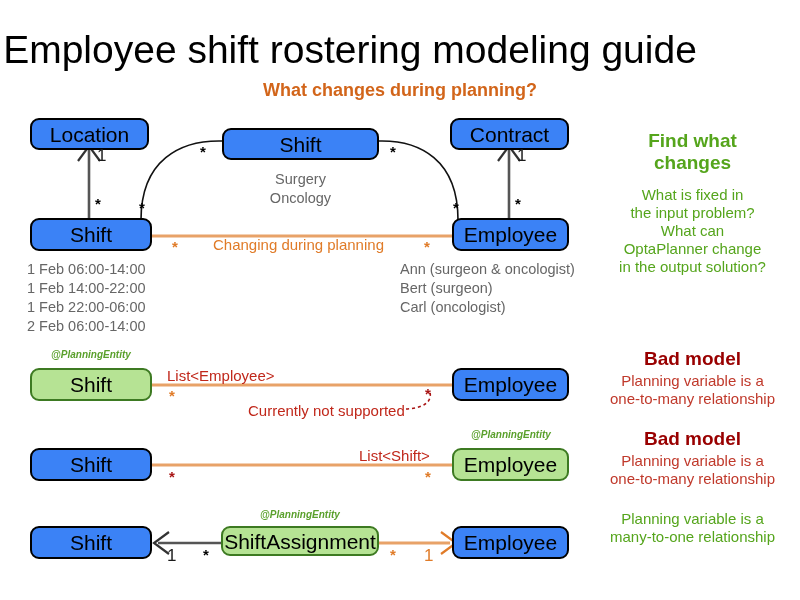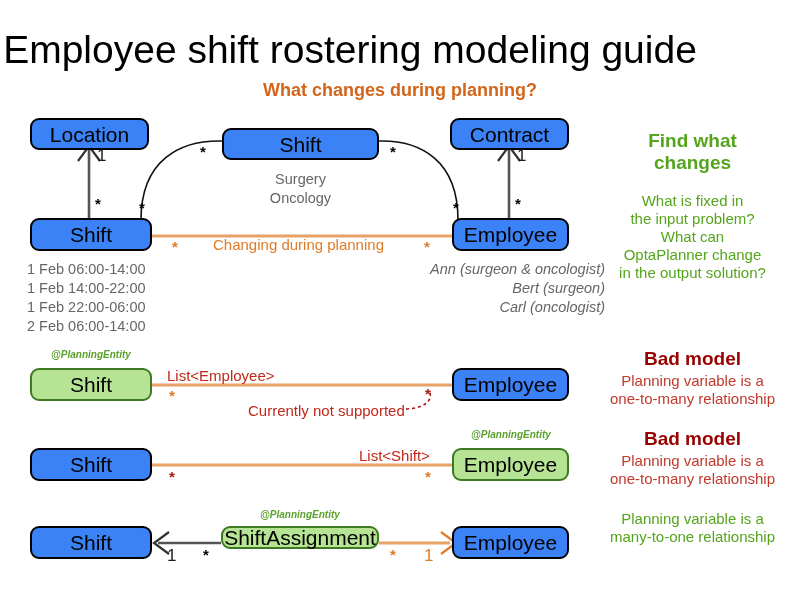--- a/index.html
+++ b/index.html
@@ -130,28 +130,28 @@
   <div class="lbl orangetxt" style="left:213px;top:237px;font-size:15px;">Changing during planning</div>
 
   <div class="listtext" style="left:222px;top:170px;width:157px;text-align:center;">Surgery
 Oncology</div>
 
   <div class="listtext" style="left:27px;top:260px;width:210px;text-align:left;">1 Feb 06:00-14:00
 1 Feb 14:00-22:00
 1 Feb 22:00-06:00
 2 Feb 06:00-14:00</div>
 
-  <div class="listtext" style="left:400px;top:260px;width:205px;text-align:right;font-style:italic;">Ann (surgeon &amp; oncologist)
+  <div class="listtext" style="left:400px;top:260px;width:205px;text-align:left;">Ann (surgeon &amp; oncologist)
 Bert (surgeon)
 Carl (oncologist)</div>
 
   <div class="sidecol" style="left:585px;top:130px;">
     <div class="side-h green-h" style="white-space:pre-line;text-align:center;">Find what
 changes</div>
-    <div class="side-b green-b" style="white-space:pre-line;margin-top:18px;">What is fixed in
+    <div class="side-b green-b" style="white-space:pre-line;margin-top:12px;">What is fixed in
 the input problem?
 What can
 OptaPlanner change
 in the output solution?</div>
   </div>
 
   <div class="lbl greenanno" style="left:30px;top:350px;width:122px;text-align:center;">@PlanningEntity</div>
 
   <div class="box green" style="left:30px;top:368px;width:122px;height:33px;">
     <span>Shift</span>
@@ -191,21 +191,21 @@
     <div class="side-b red-b" style="white-space:pre-line;margin-top:2px;">Planning variable is a
 one-to-many relationship</div>
   </div>
 
   <div class="box" style="left:30px;top:526px;width:122px;height:33px;">
     <span>Shift</span>
   </div>
 
   <div class="lbl greenanno" style="left:221px;top:510px;width:158px;text-align:center;">@PlanningEntity</div>
 
-  <div class="box green" style="left:221px;top:526px;width:158px;height:23px;">
+  <div class="box green" style="left:221px;top:526px;width:158px;height:30px;">
     <span>ShiftAssignment</span>
   </div>
 
   <div class="box" style="left:452px;top:526px;width:117px;height:33px;">
     <span>Employee</span>
   </div>
 
   <div class="lbl one black" style="left:167px;top:547px;">1</div>
   <div class="lbl star black" style="left:203px;top:547px;">*</div>
   <div class="lbl star orange" style="left:390px;top:547px;">*</div>

